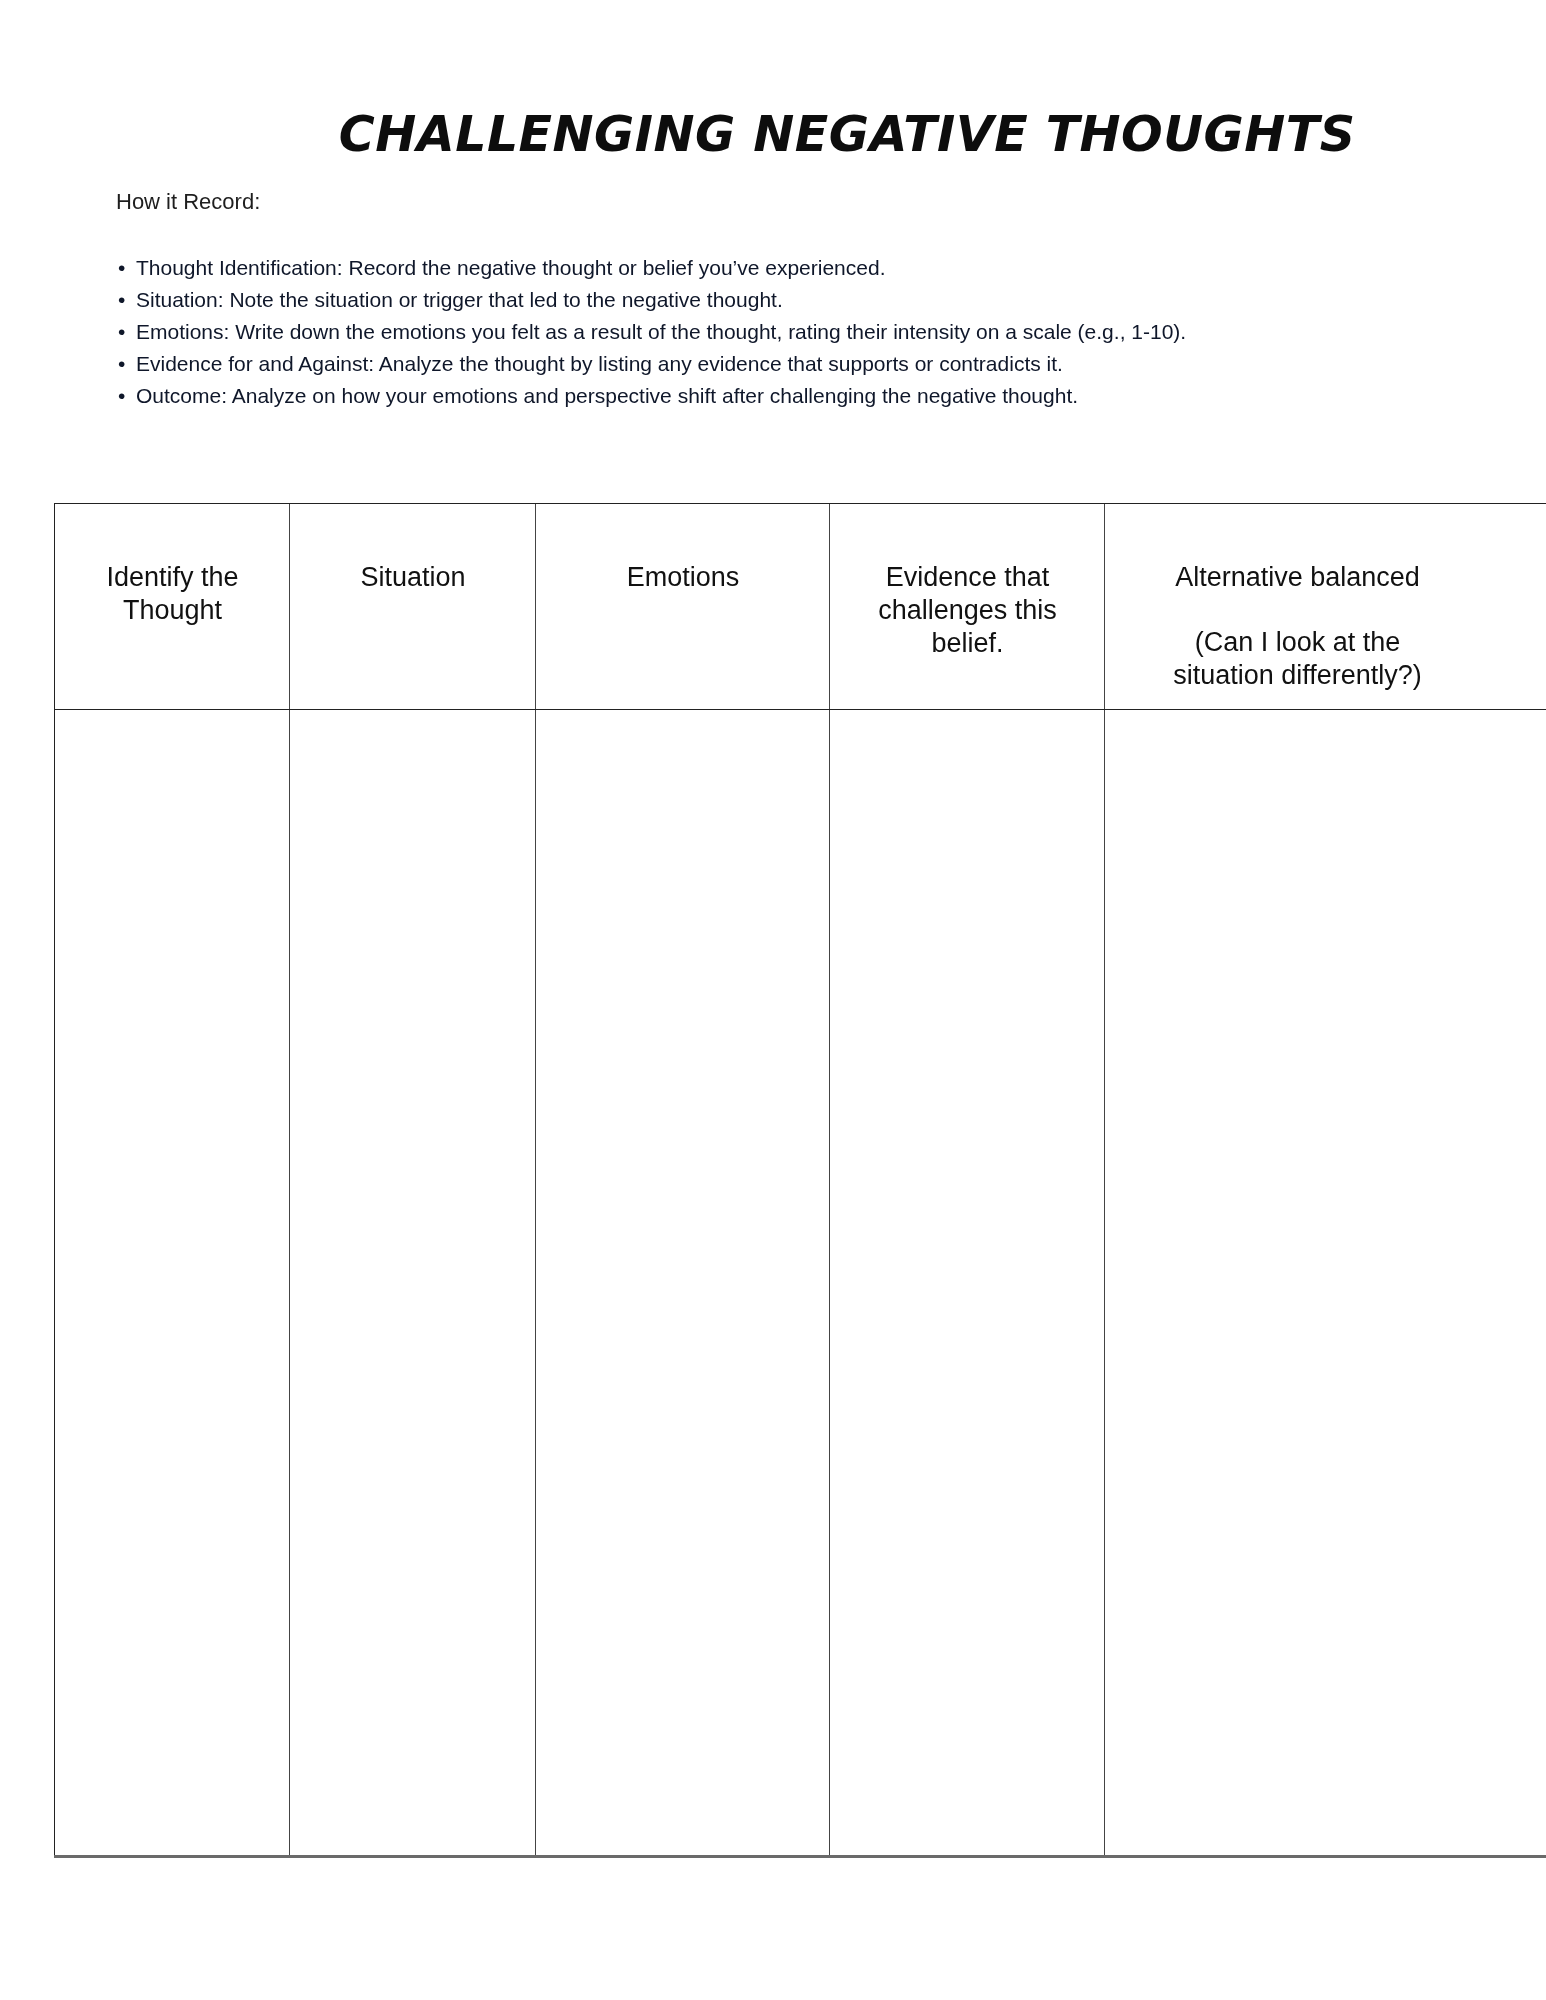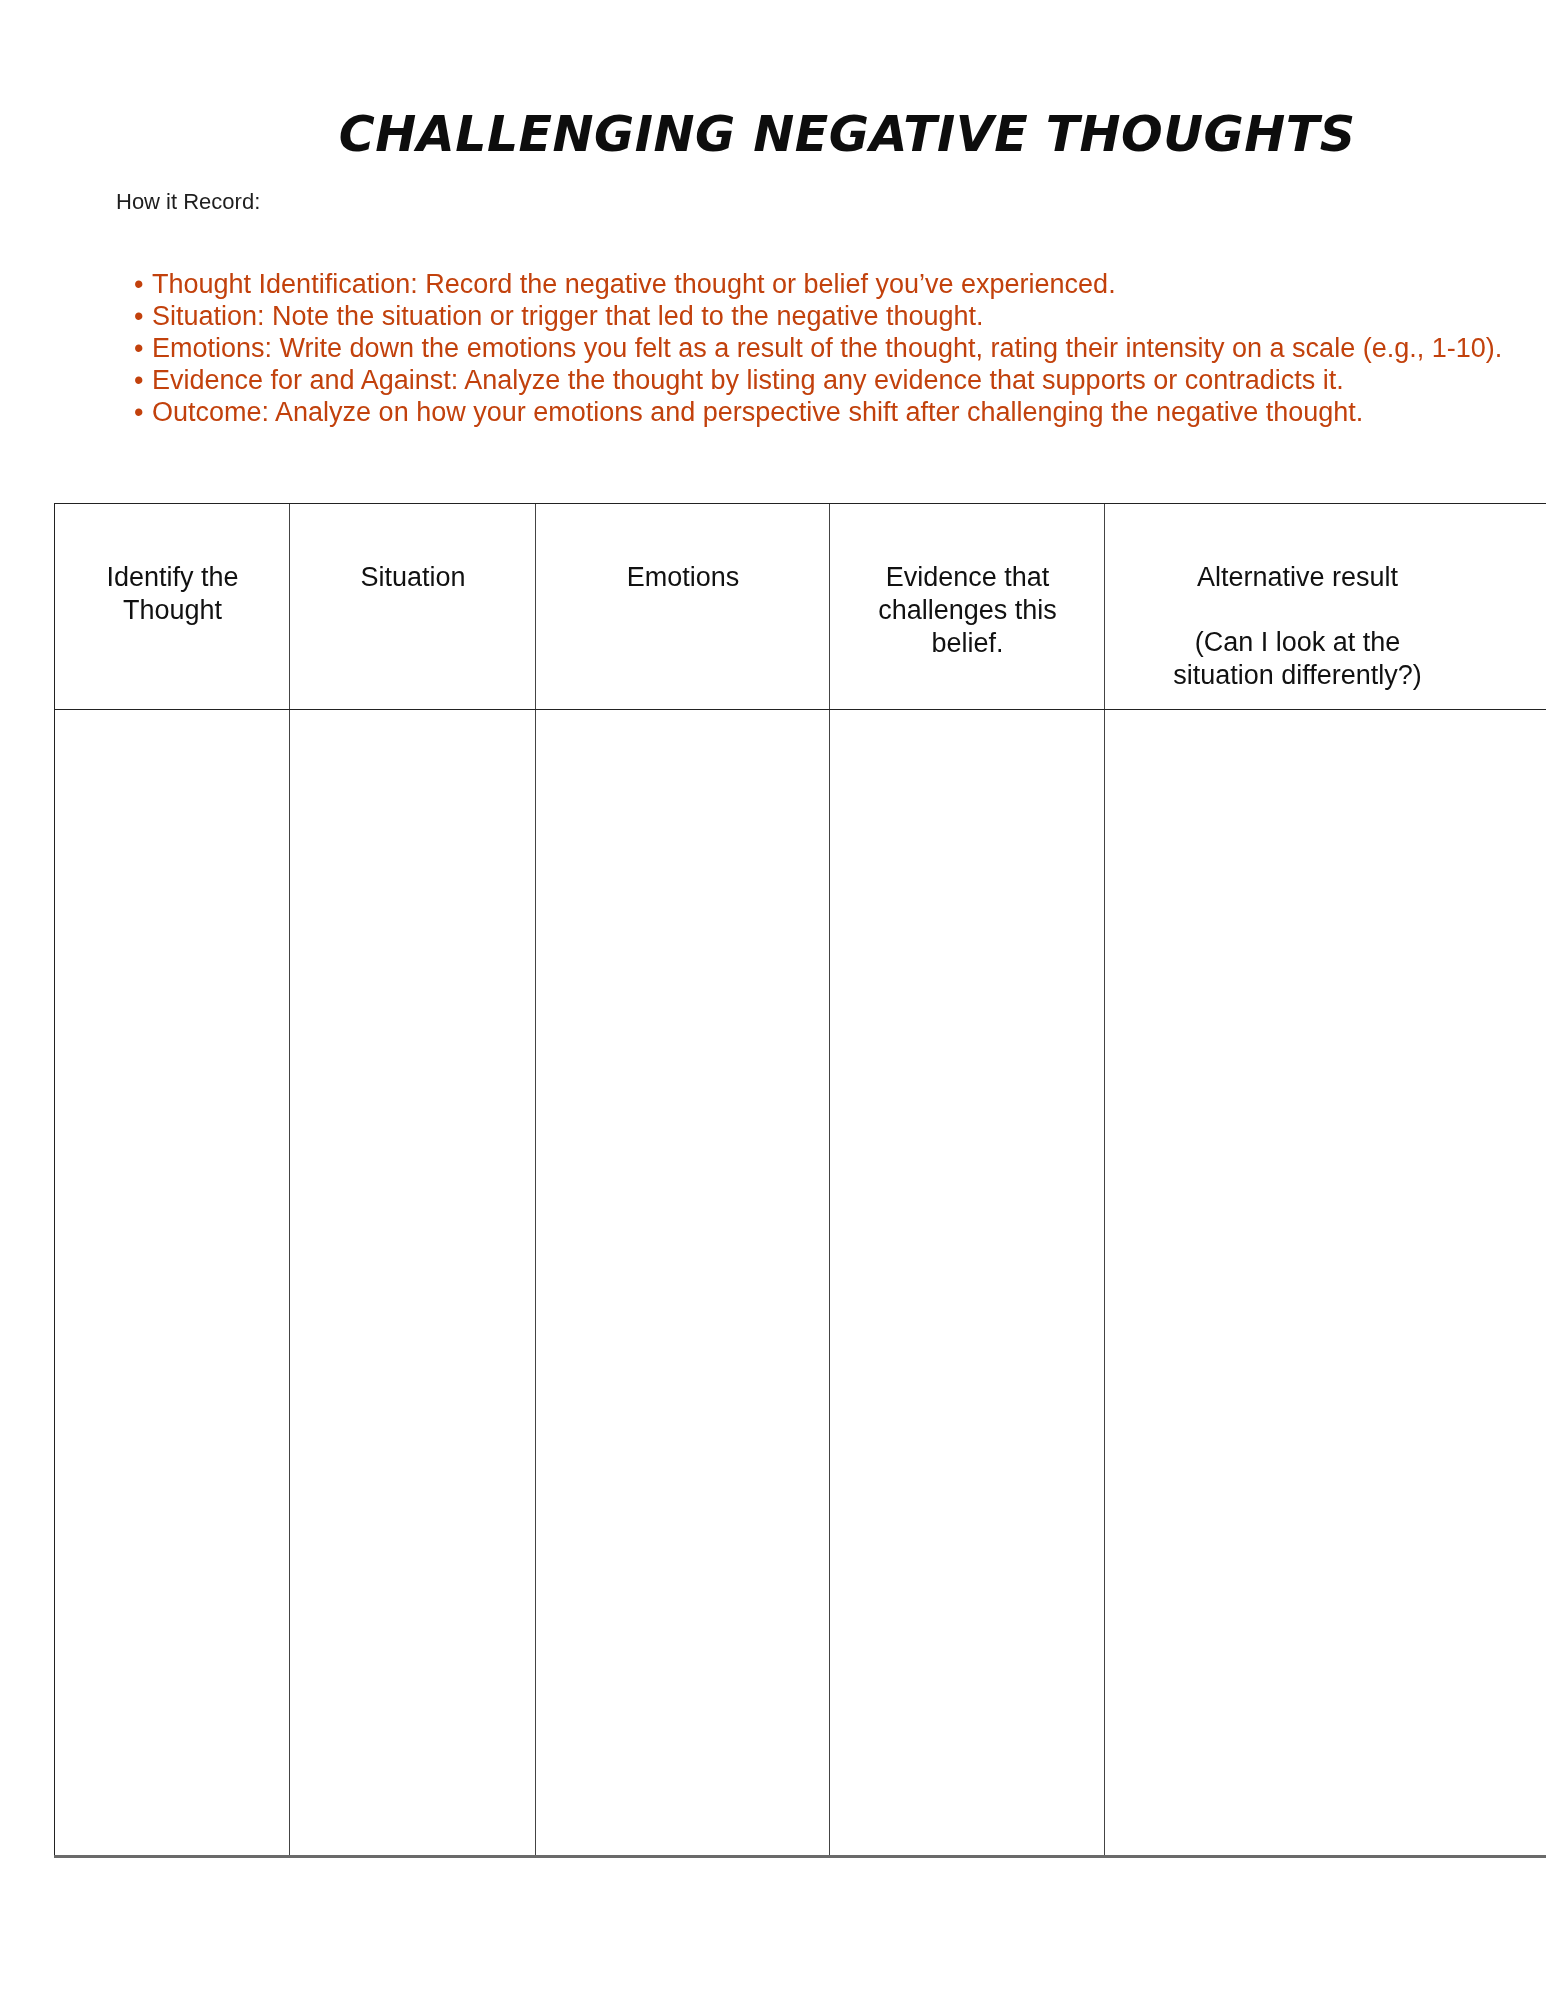--- a/index.html
+++ b/index.html
@@ -37,27 +37,27 @@
       top: 188px;
       font-size: 22px;
       line-height: 28px;
       color: #1e1e1e;
       font-family: "Liberation Sans", sans-serif;
     }
     .bullets {
       position: absolute;
       left: 118px;
       top: 252px;
-      margin: 16px;
+      margin: 0;
       padding: 0;
       list-style: none;
       font-family: "Liberation Sans", sans-serif;
-      font-size: 27px;
+      font-size: 21px;
       line-height: 32px;
-      color: #c2410c;
+      color: #0f172a;
       white-space: nowrap;
     }
     .bullets li {
       margin: 0;
       padding: 0;
     }
     .bullets .dot {
       display: inline-block;
       width: 18px;
       text-align: left;
@@ -155,21 +155,21 @@
   </div>
   <div class="hcell" style="left:481px; width:294px;">
     <span class="line">Emotions</span>
   </div>
   <div class="hcell" style="left:775px; width:275px;">
     <span class="line">Evidence that</span>
     <span class="line">challenges this</span>
     <span class="line">belief.</span>
   </div>
   <div class="hcell" style="left:1050px; width:385px;">
-    <span class="line">Alternative result</span>
+    <span class="line">Alternative balanced</span>
     <span class="sub">
       <span class="line">(Can I look at the</span>
       <span class="line">situation differently?)</span>
     </span>
   </div>
 
   <div class="body-cell" style="left:0; width:234px;"></div>
   <div class="body-cell" style="left:236px; width:244px;"></div>
   <div class="body-cell" style="left:482px; width:292px;"></div>
   <div class="body-cell" style="left:776px; width:273px;"></div>

